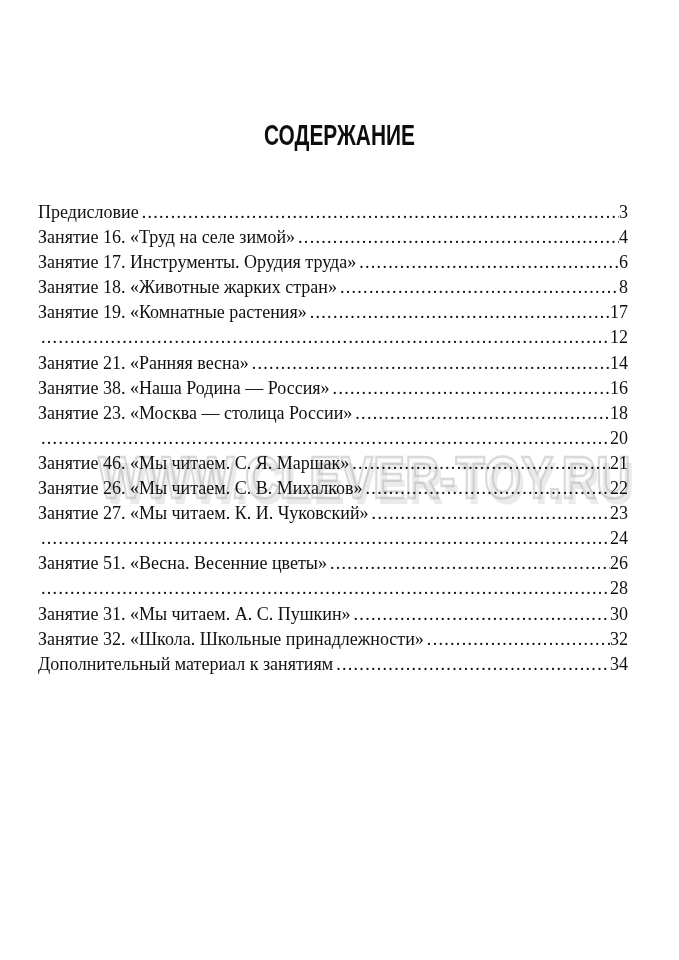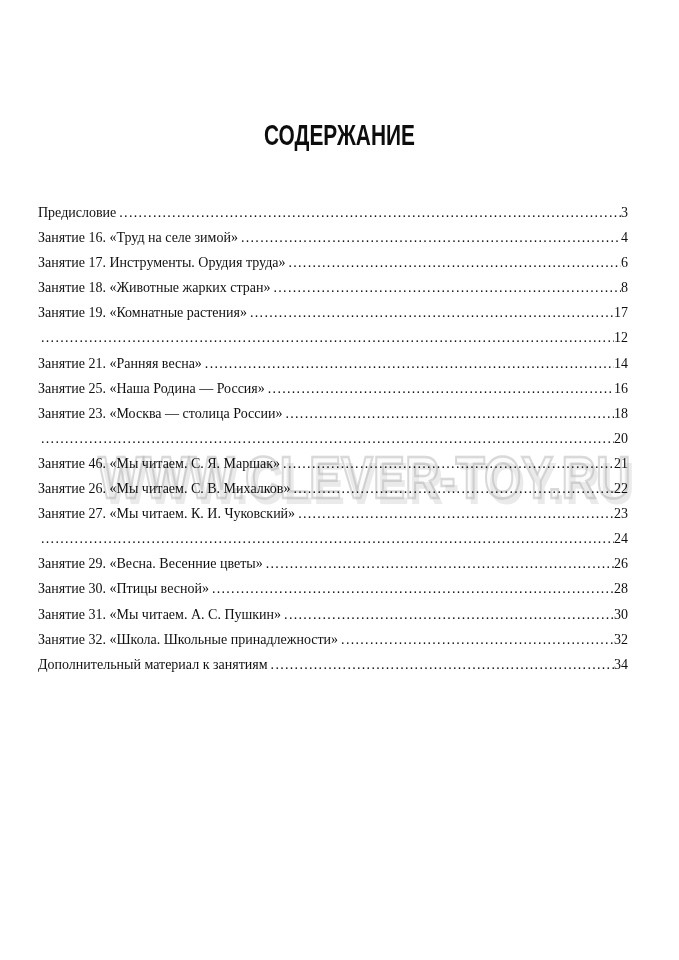--- a/index.html
+++ b/index.html
@@ -55,21 +55,21 @@
   .toc {
     position: absolute;
     top: 200px;
     left: 38px;
     right: 51px;
     z-index: 2;
   }
   .toc-row {
     display: flex;
     align-items: baseline;
-    font-size: 14px;
+    font-size: 18px;
     line-height: 25.1px;
     height: 25.1px;
     white-space: nowrap;
   }
   .toc-label {
     flex: 0 0 auto;
   }
   .toc-leader {
     flex: 1 1 auto;
     overflow: hidden;
@@ -122,21 +122,21 @@
     <span class="toc-page">12</span>
   </div>
 
   <div class="toc-row">
     <span class="toc-label">Занятие 21. «Ранняя весна»</span>
     <span class="toc-leader">............................................................................................................................................</span>
     <span class="toc-page">14</span>
   </div>
 
   <div class="toc-row">
-    <span class="toc-label">Занятие 25. «Наша Родина — Россия»</span>
+    <span class="toc-label">Занятие 38. «Наша Родина — Россия»</span>
     <span class="toc-leader">............................................................................................................................................</span>
     <span class="toc-page">16</span>
   </div>
 
   <div class="toc-row">
     <span class="toc-label">Занятие 23. «Москва — столица России»</span>
     <span class="toc-leader">............................................................................................................................................</span>
     <span class="toc-page">18</span>
   </div>
 
@@ -162,27 +162,26 @@
     <span class="toc-leader">............................................................................................................................................</span>
     <span class="toc-page">23</span>
   </div>
 
   <div class="toc-row">
     <span class="toc-leader">............................................................................................................................................</span>
     <span class="toc-page">24</span>
   </div>
 
   <div class="toc-row">
-    <span class="toc-label">Занятие 29. «Весна. Весенние цветы»</span>
+    <span class="toc-label">Занятие 51. «Весна. Весенние цветы»</span>
     <span class="toc-leader">............................................................................................................................................</span>
     <span class="toc-page">26</span>
   </div>
 
   <div class="toc-row">
-    <span class="toc-label">Занятие 30. «Птицы весной»</span>
     <span class="toc-leader">............................................................................................................................................</span>
     <span class="toc-page">28</span>
   </div>
 
   <div class="toc-row">
     <span class="toc-label">Занятие 31. «Мы читаем. А. С. Пушкин»</span>
     <span class="toc-leader">............................................................................................................................................</span>
     <span class="toc-page">30</span>
   </div>
 

